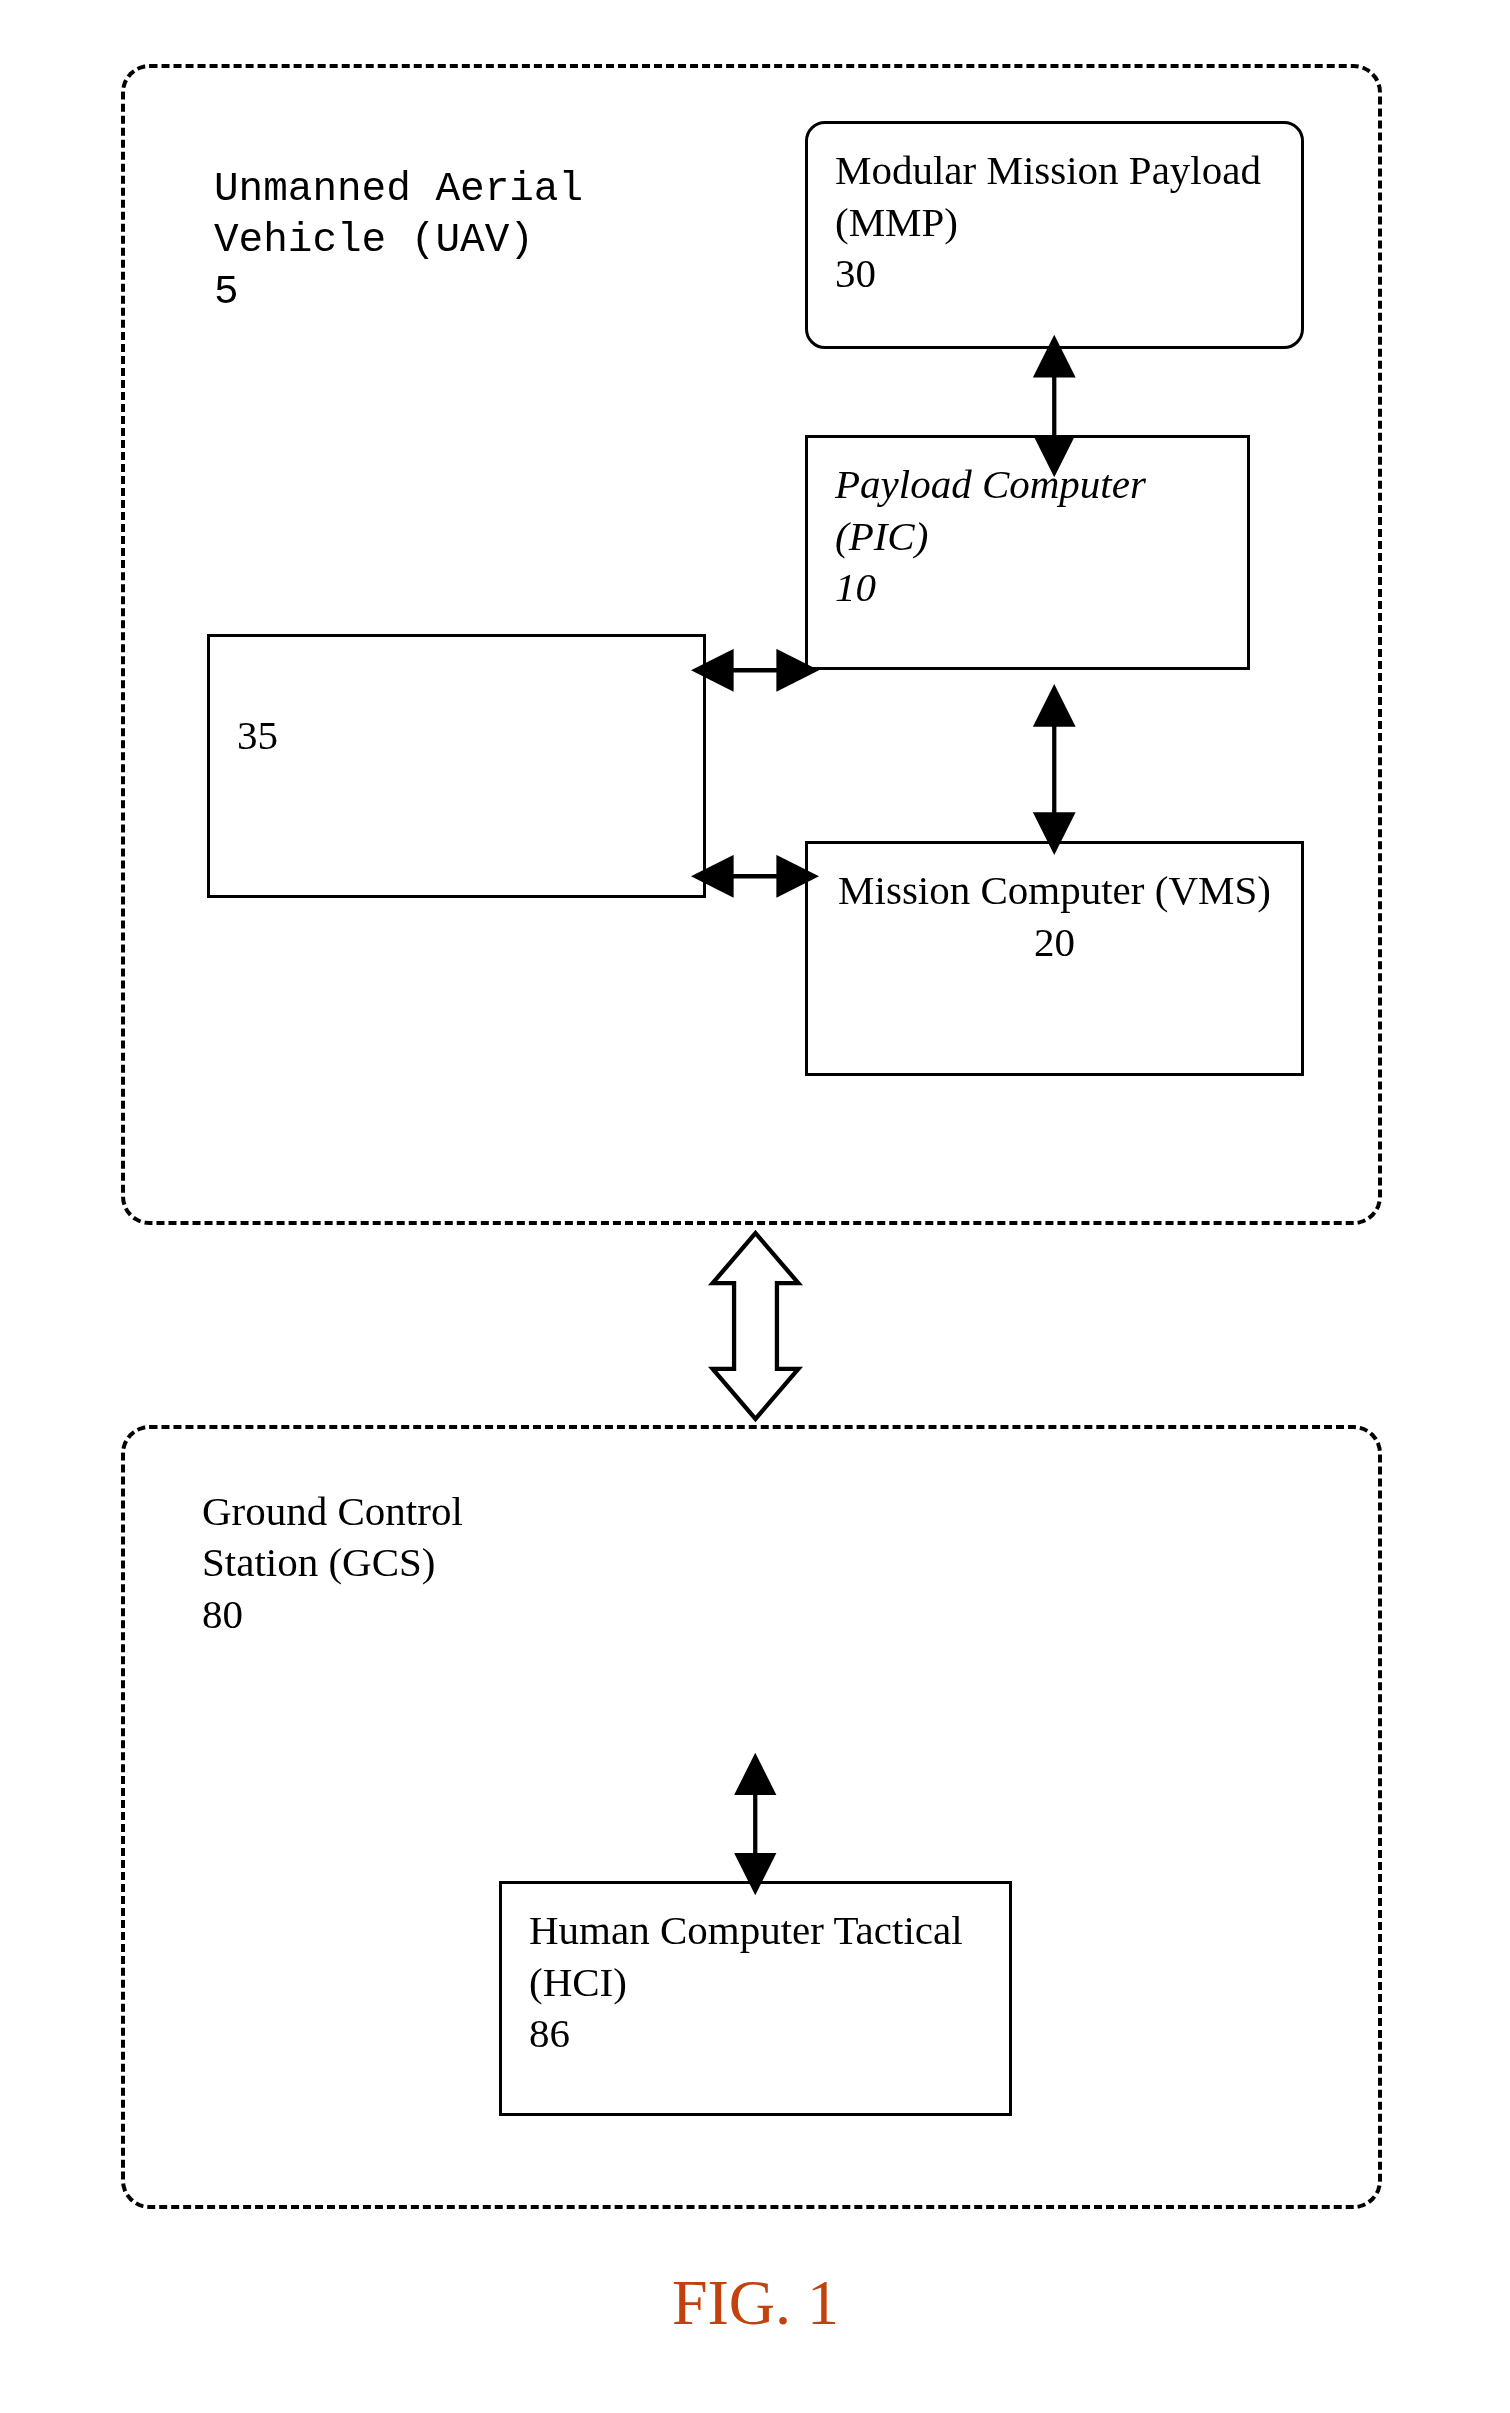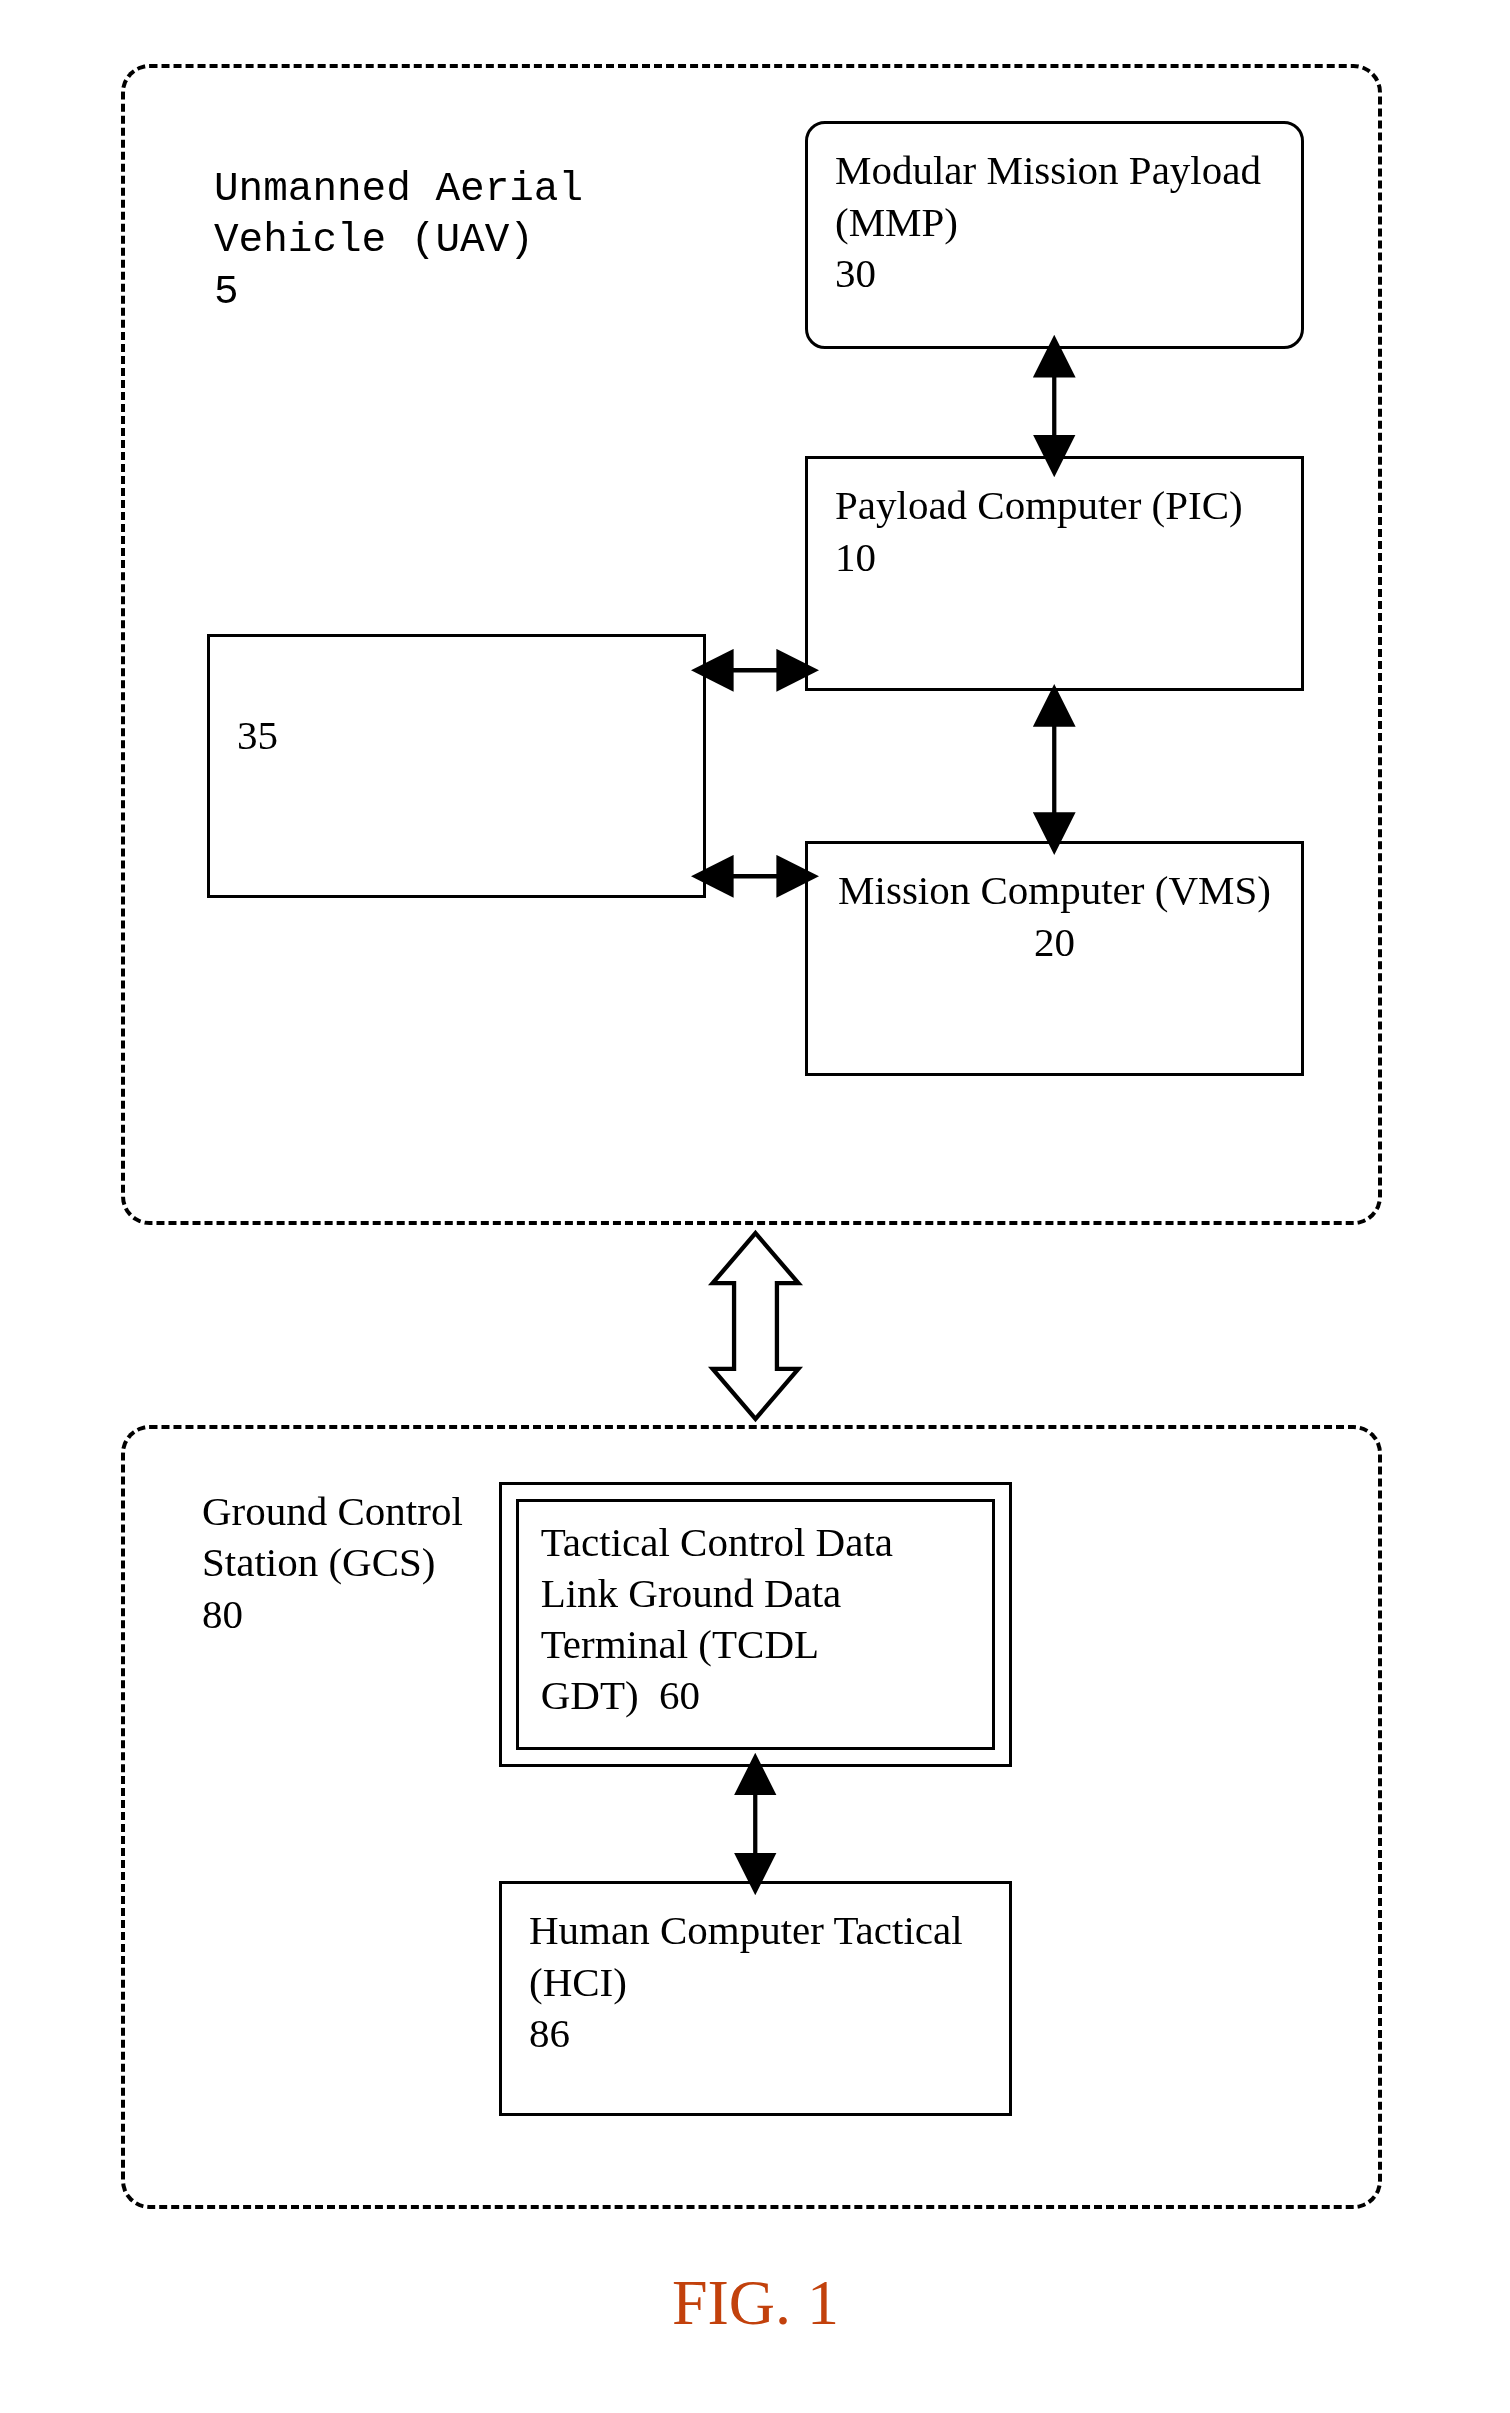--- a/index.html
+++ b/index.html
@@ -63,21 +63,21 @@
     <span>5</span>
   </div>
 
   <div class="solid-box" style="left:805px; top:121px; width:499px; height:228px;border-radius:20px;">
     <div class="box-text">
       <span>Modular Mission Payload (MMP)</span><br>
       <span>30</span>
     </div>
   </div>
 
-  <div class="solid-box" style="left:805px; top:456px; width:499px; height:235px;">
+  <div class="solid-box" style="left:805px; top:435px; width:445px; height:235px;font-style:italic;">
     <div class="box-text">
       <span>Payload Computer (PIC)</span><br>
       <span>10</span>
     </div>
   </div>
 
   <div class="solid-box" style="left:207px; top:634px; width:499px; height:264px;">
     <div class="box-text">
       <br>
       <span>35</span>
@@ -91,27 +91,20 @@
     </div>
   </div>
 
   <div class="dashed-box" style="left:121px; top:1425px; width:1261px; height:784px;"></div>
 
   <div class="label-text" style="left:185px; top:1486px; width:299px;margin-left:17px;">
     <span>Ground Control Station (GCS)</span><br>
     <span>80</span>
   </div>
 
-  <div class="solid-box" style="left:499px; top:1482px; width:513px; height:285px; padding:14.3px;">
-    <div class="solid-box" style="position:relative; left:0; top:0; width:100%; height:100%; padding:14.3px 21.4px;">
-      <div class="box-text">
-        <span>Tactical Control Data Link Ground Data Terminal (TCDL GDT)</span>&nbsp;&nbsp;<span>60</span>
-      </div>
-    </div>
-  </div>
 
   <div class="solid-box" style="left:499px; top:1881px; width:513px; height:235px;">
     <div class="box-text">
       <span>Human Computer Tactical (HCI)</span><br>
       <span>86</span>
     </div>
   </div>
 
   <svg class="connector" style="left:1040px; top:349px; width:28.5px; height:114px;" viewBox="0 0 40 160">
     <defs>

